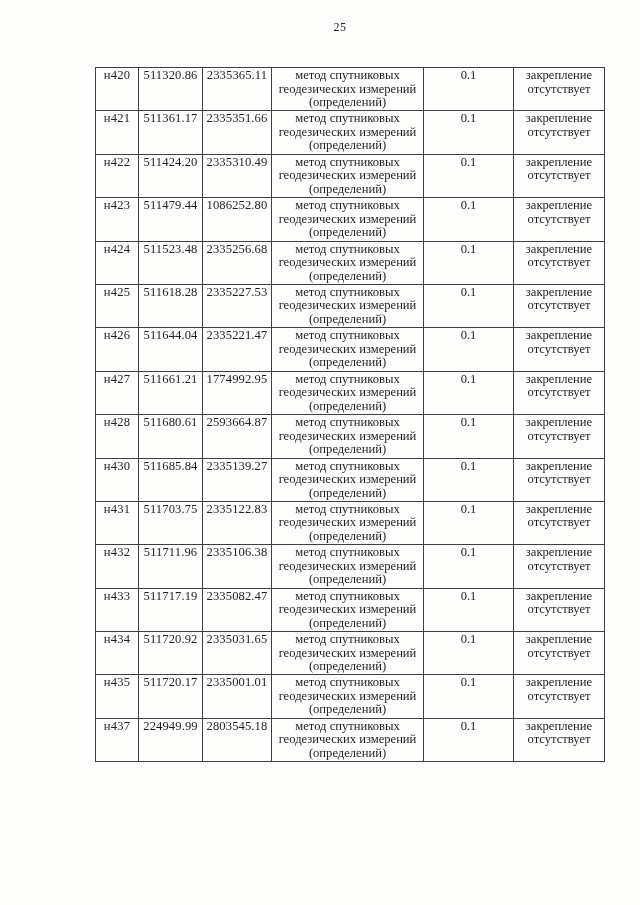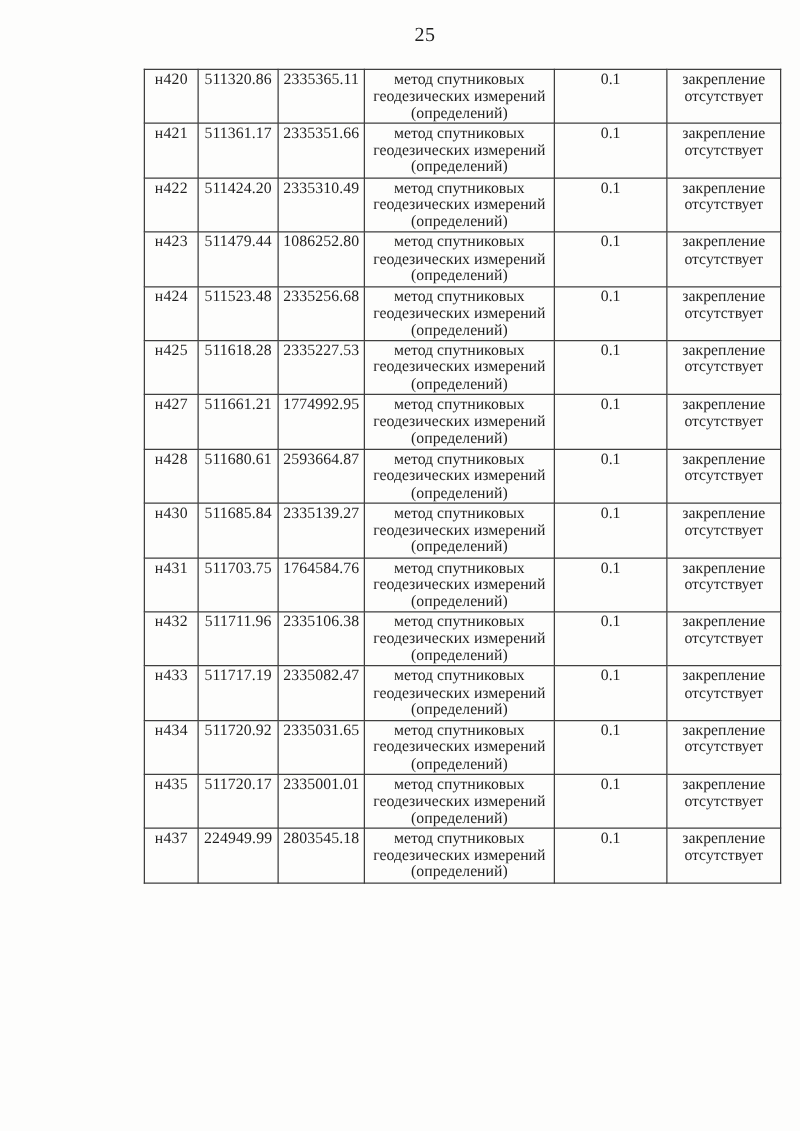--- a/index.html
+++ b/index.html
@@ -14,31 +14,30 @@
     font-family: "Liberation Serif", "DejaVu Serif", serif;
     color: #1f1f1f;
     overflow: hidden;
   }
   .page-number {
     position: absolute;
     top: 20px;
     left: 95px;
     width: 490px;
     text-align: center;
-    font-size: 16px;
+    font-size: 12px;
     letter-spacing: 0.5px;
   }
   table.coords-table {
     position: absolute;
     left: 95px;
-    top: 55px;
+    top: 67px;
     width: 509px;
     border-collapse: collapse;
     table-layout: fixed;
-    margin-left: 20px;
   }
   table.coords-table td {
     border: 1.6px solid #3f3f3f;
     vertical-align: top;
     text-align: center;
     padding: 1px 2px 0 2px;
     font-size: 12.6px;
     line-height: 13.5px;
     overflow: hidden;
   }
@@ -152,20 +151,35 @@
       <div>геодезических измерений</div>
       <div>(определений)</div>
     </td>
     <td class="c-prec">0.1</td>
     <td class="c-mark">
       <div>закрепление</div>
       <div>отсутствует</div>
     </td>
   </tr>
 
+  <tr>
+    <td class="c-point">н426</td>
+    <td class="c-x">511644.04</td>
+    <td class="c-y">2335221.47</td>
+    <td class="c-method">
+      <div>метод спутниковых</div>
+      <div>геодезических измерений</div>
+      <div>(определений)</div>
+    </td>
+    <td class="c-prec">0.1</td>
+    <td class="c-mark">
+      <div>закрепление</div>
+      <div>отсутствует</div>
+    </td>
+  </tr>
 
   <tr>
     <td class="c-point">н427</td>
     <td class="c-x">511661.21</td>
     <td class="c-y">1774992.95</td>
     <td class="c-method">
       <div>метод спутниковых</div>
       <div>геодезических измерений</div>
       <div>(определений)</div>
     </td>
@@ -205,21 +219,21 @@
     <td class="c-prec">0.1</td>
     <td class="c-mark">
       <div>закрепление</div>
       <div>отсутствует</div>
     </td>
   </tr>
 
   <tr>
     <td class="c-point">н431</td>
     <td class="c-x">511703.75</td>
-    <td class="c-y">1764584.76</td>
+    <td class="c-y">2335122.83</td>
     <td class="c-method">
       <div>метод спутниковых</div>
       <div>геодезических измерений</div>
       <div>(определений)</div>
     </td>
     <td class="c-prec">0.1</td>
     <td class="c-mark">
       <div>закрепление</div>
       <div>отсутствует</div>
     </td>

